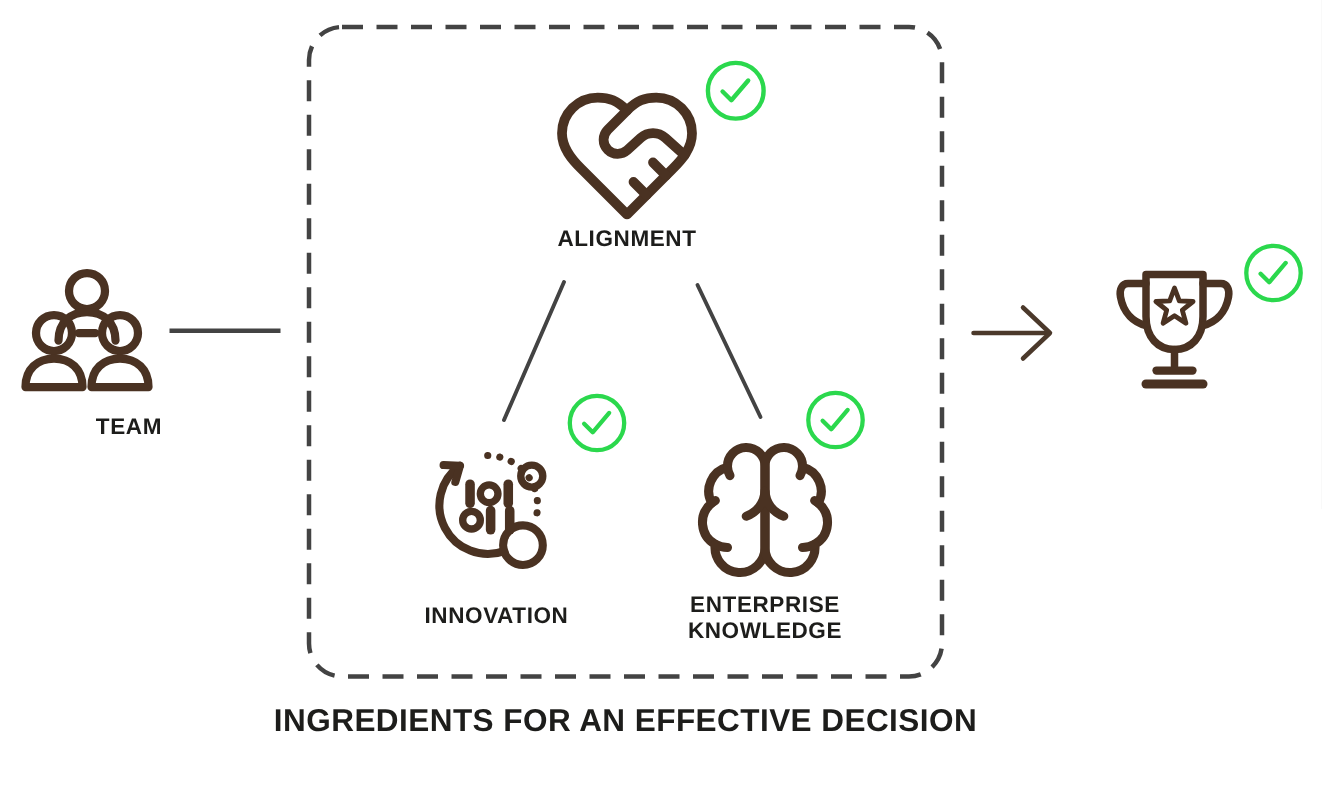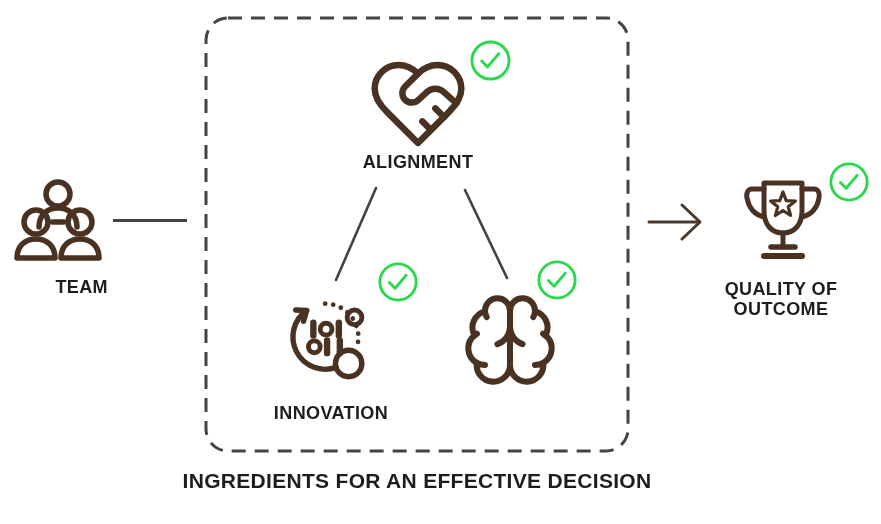--- a/index.html
+++ b/index.html
@@ -3,21 +3,21 @@
 <meta charset="utf-8">
 <style>
   :root{
     --brown:#4A3222; --green:#2BD84D; --text:#1D1D1B; --gray:#434343; --arrow:#4B392B; --bg:#FFFFFF;
   }
   *{margin:0;padding:0;box-sizing:border-box;}
   body{background:#e8e8e8;font-family:"Liberation Sans", sans-serif;}
   .canvas{position:relative;width:881px;height:524px;background:var(--bg);overflow:hidden;}
   .abs{position:absolute;}
   .lbl{position:absolute;text-align:center;font-weight:bold;color:var(--text);
-       font-size:18px;line-height:1.12;letter-spacing:.4px;}
+       font-size:15px;line-height:1.12;letter-spacing:.4px;}
   .caption{position:absolute;text-align:center;font-weight:bold;color:var(--text);
        font-size:21px;letter-spacing:.3px;}
   .hline{position:absolute;background:var(--gray);}
   svg{display:block;}
   .ic{stroke:var(--brown);fill:none;stroke-linecap:round;stroke-linejoin:round;}
   .chk{stroke:var(--green);fill:none;stroke-linecap:round;stroke-linejoin:round;}
   .ln{stroke:var(--gray);fill:none;stroke-linecap:round;}
   .ar{stroke:var(--arrow);fill:none;stroke-linecap:round;stroke-linejoin:round;}
   .dash rect{stroke:var(--gray);fill:none;}
 </style>
@@ -103,20 +103,21 @@
       <path d="M6 18a4 4 0 0 1-1.967-.516"></path>
       <path d="M19.967 17.484A4 4 0 0 1 18 18"></path>
     </g>
   </svg>
   <svg class="abs" style="left:536px;top:259px;" width="42" height="42" viewBox="0 0 44 44">
     <g class="chk" stroke-width="3">
       <circle cx="22" cy="22" r="19"></circle>
       <polyline points="13,22.5 19,28.5 30.5,15"></polyline>
     </g>
   </svg>
+  <div class="lbl" style="left:449px;top:396px;width:122px;">ENTERPRISE KNOWLEDGE</div>
 
   <div class="caption" style="left:180px;top:469px;width:474px;">INGREDIENTS FOR AN EFFECTIVE DECISION</div>
 
   <svg class="abs" style="left:646px;top:200px;" width="66" height="44" viewBox="0 0 66 44">
     <g class="ar" stroke-width="3">
       <line x1="3" y1="22" x2="52" y2="22"></line>
       <polyline points="36,5 54,22 36,39"></polyline>
     </g>
   </svg>
 
@@ -130,15 +131,14 @@
       <path d="M38,76 H62" stroke-width="5.5"></path>
       <path d="M31,85 H69" stroke-width="6"></path>
     </g>
   </svg>
   <svg class="abs" style="left:828px;top:161px;" width="42" height="42" viewBox="0 0 44 44">
     <g class="chk" stroke-width="3">
       <circle cx="22" cy="22" r="19"></circle>
       <polyline points="13,22.5 19,28.5 30.5,15"></polyline>
     </g>
   </svg>
-  <div class="lbl" style="left:722px;top:279px;width:118px;">QUALITY OF OUTCOME</div>
 
 </div>
 
 </body></html>

